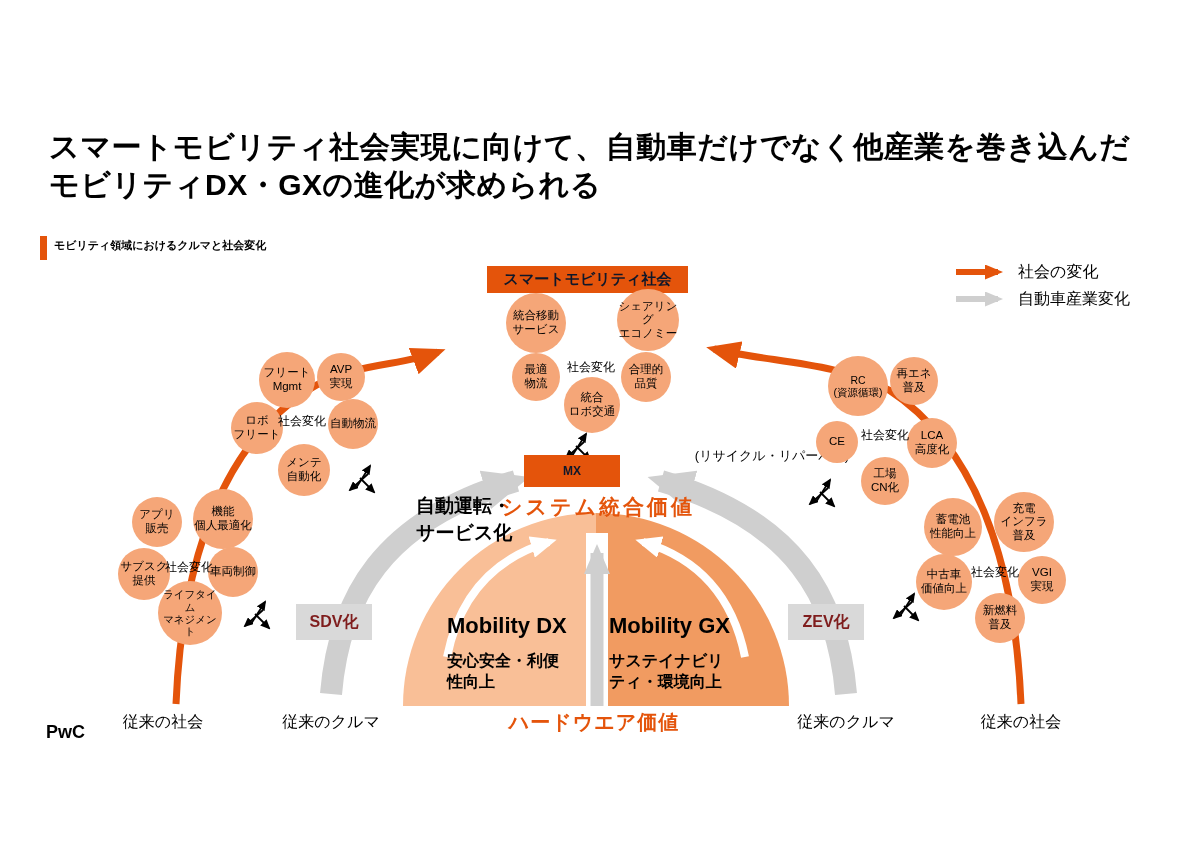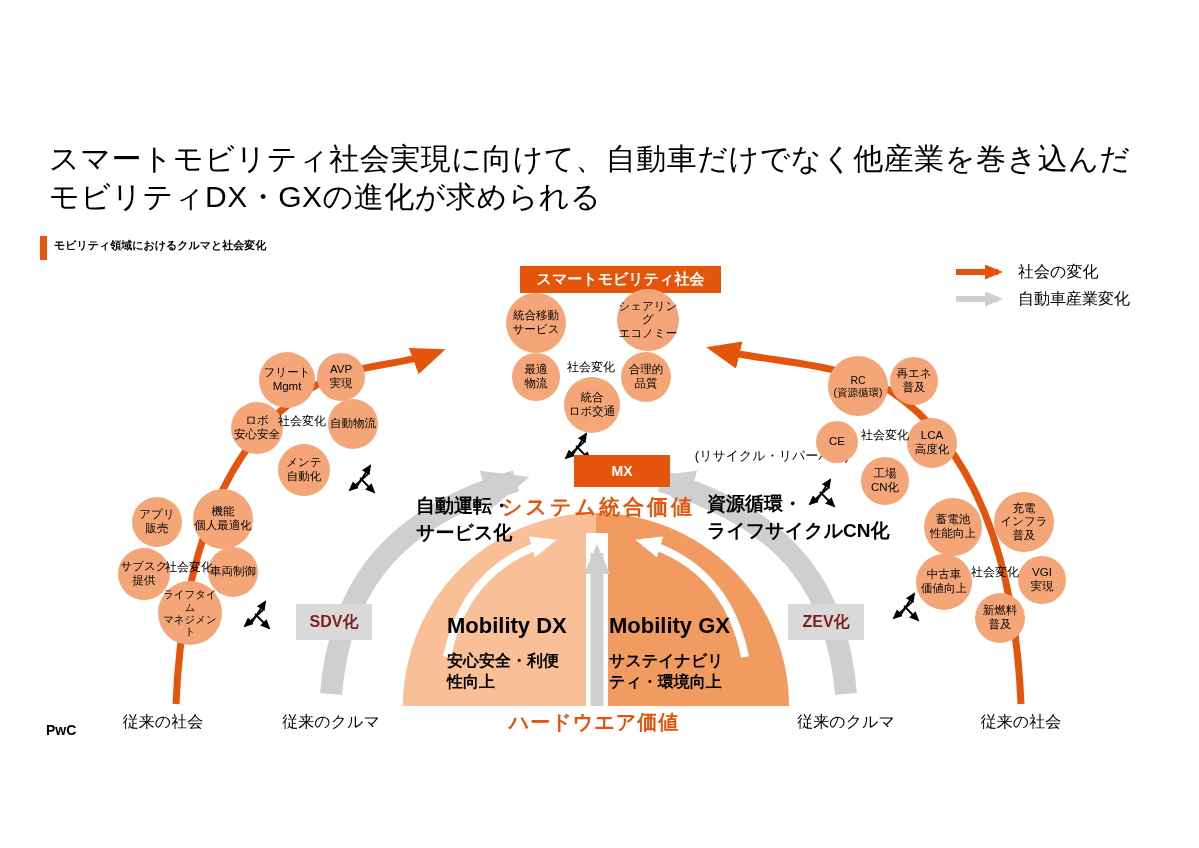--- a/index.html
+++ b/index.html
@@ -2,29 +2,29 @@
 <html style="--accent: #E4540B; --circleFill: #F5A678; --domeLeft: #F9BF97; --domeRight: #F19B61; --grayBox: #D9D9D9; --grayArrow: #CFCFCF;"><head>
 <meta charset="utf-8">
 <style>
   html,body { margin:0; padding:0; background:#fff; }
   .stage {
     position:relative; width:1199px; height:848px; background:#fff;
     font-family:"Liberation Sans","DejaVu Sans",sans-serif; color:#000; overflow:hidden;
   }
   .stage svg { position:absolute; left:0; top:0; }
   .title {
-    position:absolute; left:49px; top:140px; font-size:30px; line-height:1.26;
-    font-weight:400; white-space:pre-line; letter-spacing:0.5px;
+    position:absolute; left:49px; top:128px; font-size:30px; line-height:1.26;
+    font-weight:700; white-space:pre-line; letter-spacing:0.5px;
   }
   .section-bar { position:absolute; left:40px; top:236px; width:7px; height:24px; background:var(--accent,#E4540B); }
   .section-text { position:absolute; left:54px; top:238px; font-size:11px; font-weight:bold; white-space:nowrap; }
   .legend-label { position:absolute; font-size:16px; white-space:nowrap; transform:translateY(-50%); }
   .obox {
-    position:absolute; background:var(--accent,#E4540B); color:#ffffff; font-weight:bold;
-    display:flex; align-items:center; justify-content:center; white-space:nowrap;margin-left:33px;
+    position:absolute; background:var(--accent,#E4540B); color:#0f172a; font-weight:bold;
+    display:flex; align-items:center; justify-content:center; white-space:nowrap;
   }
   .gbox {
     position:absolute; background:var(--grayBox,#D9D9D9); color:#7f1d1d; font-weight:bold; font-size:16px;
     display:flex; align-items:center; justify-content:center; white-space:nowrap;
   }
   .circle {
     position:absolute; transform:translate(-50%,-50%); border-radius:50%;
     background:var(--circleFill,#F5A678); display:flex; align-items:center; justify-content:center;
     text-align:center; white-space:pre-line; font-size:11.5px; line-height:1.18;
   }
@@ -39,21 +39,21 @@
   .hwval {
     position:absolute; left:594px; top:722px; transform:translate(-50%,-50%);
     color:var(--accent,#E4540B); font-size:20px; font-weight:bold; letter-spacing:1px; white-space:nowrap;
   }
   .dome-title { position:absolute; font-size:22px; font-weight:bold; white-space:nowrap; }
   .dome-sub { position:absolute; font-size:16px; font-weight:bold; line-height:1.32; white-space:pre-line; }
   .blabel {
     position:absolute; transform:translateX(-50%); font-size:16px; white-space:nowrap;text-align:center;
   }
   .note { position:absolute; transform:translate(-50%,-50%); font-size:13px; white-space:nowrap; }
-  .logo { position:absolute; left:46px; top:722px; font-size:14px; font-weight:bold; }
+  .logo { position:absolute; left:46px; top:722px; font-size:18px; font-weight:bold; }
 </style>
 </head>
 <body>
 
 <div class="stage">
 
   <svg width="1199" height="848" viewBox="0 0 1199 848">
     <defs>
       <marker id="mOrange" markerUnits="userSpaceOnUse" markerWidth="34" markerHeight="28" refX="26" refY="14" orient="auto">
         <path d="M0,0 L34,14 L0,28 Z" style="fill:var(--accent,#E4540B)"></path>
@@ -123,45 +123,43 @@
   <div class="circle" style="left:648px;top:320px;width:62px;height:62px">シェアリング
 エコノミー</div>
   <div class="circle" style="left:536px;top:377px;width:48px;height:48px">最適
 物流</div>
   <div class="circle" style="left:646px;top:377px;width:50px;height:50px">合理的
 品質</div>
   <div class="circle" style="left:592px;top:405px;width:56px;height:56px">統合
 ロボ交通</div>
   <div class="clabel" style="left:591px;top:367px">社会変化</div>
 
-  <div class="obox" style="left:541px;top:455px;width:96px;height:32px;font-size:14px">MX</div>
+  <div class="obox" style="left:524px;top:455px;width:96px;height:32px;font-size:12px">MX</div>
   <div class="sysval">システム統合価値</div>
 
   <div class="shift-label" style="left:388px;top:493px">自動運転・
 サービス化</div>
-  <div class="shift-label" style="left:679px;top:491px">資源循環・
-ライフサイクルCN化</div>
   <div class="note" style="left:772px;top:456px">(リサイクル・リパーパス)</div>
 
   <div class="dome-title" style="left:447px;top:613px">Mobility DX</div>
   <div class="dome-sub" style="left:447px;top:650px">安心安全・利便
 性向上</div>
   <div class="dome-title" style="left:609px;top:613px">Mobility GX</div>
   <div class="dome-sub" style="left:609px;top:650px">サステイナビリ
 ティ・環境向上</div>
 
   <div class="gbox" style="left:296px;top:604px;width:76px;height:36px">SDV化</div>
   <div class="gbox" style="left:788px;top:604px;width:76px;height:36px">ZEV化</div>
 
   <div class="circle" style="left:287px;top:380px;width:56px;height:56px">フリート
 Mgmt</div>
   <div class="circle" style="left:341px;top:377px;width:48px;height:48px">AVP
 実現</div>
   <div class="circle" style="left:257px;top:428px;width:52px;height:52px">ロボ
-安心安全</div>
+フリート</div>
   <div class="circle" style="left:353px;top:424px;width:50px;height:50px">自動物流</div>
   <div class="circle" style="left:304px;top:470px;width:52px;height:52px">メンテ
 自動化</div>
   <div class="clabel" style="left:302px;top:421px">社会変化</div>
 
   <div class="circle" style="left:157px;top:522px;width:50px;height:50px">アプリ
 販売</div>
   <div class="circle" style="left:223px;top:519px;width:60px;height:60px">機能
 個人最適化</div>
   <div class="circle" style="left:144px;top:574px;width:52px;height:52px">サブスク

